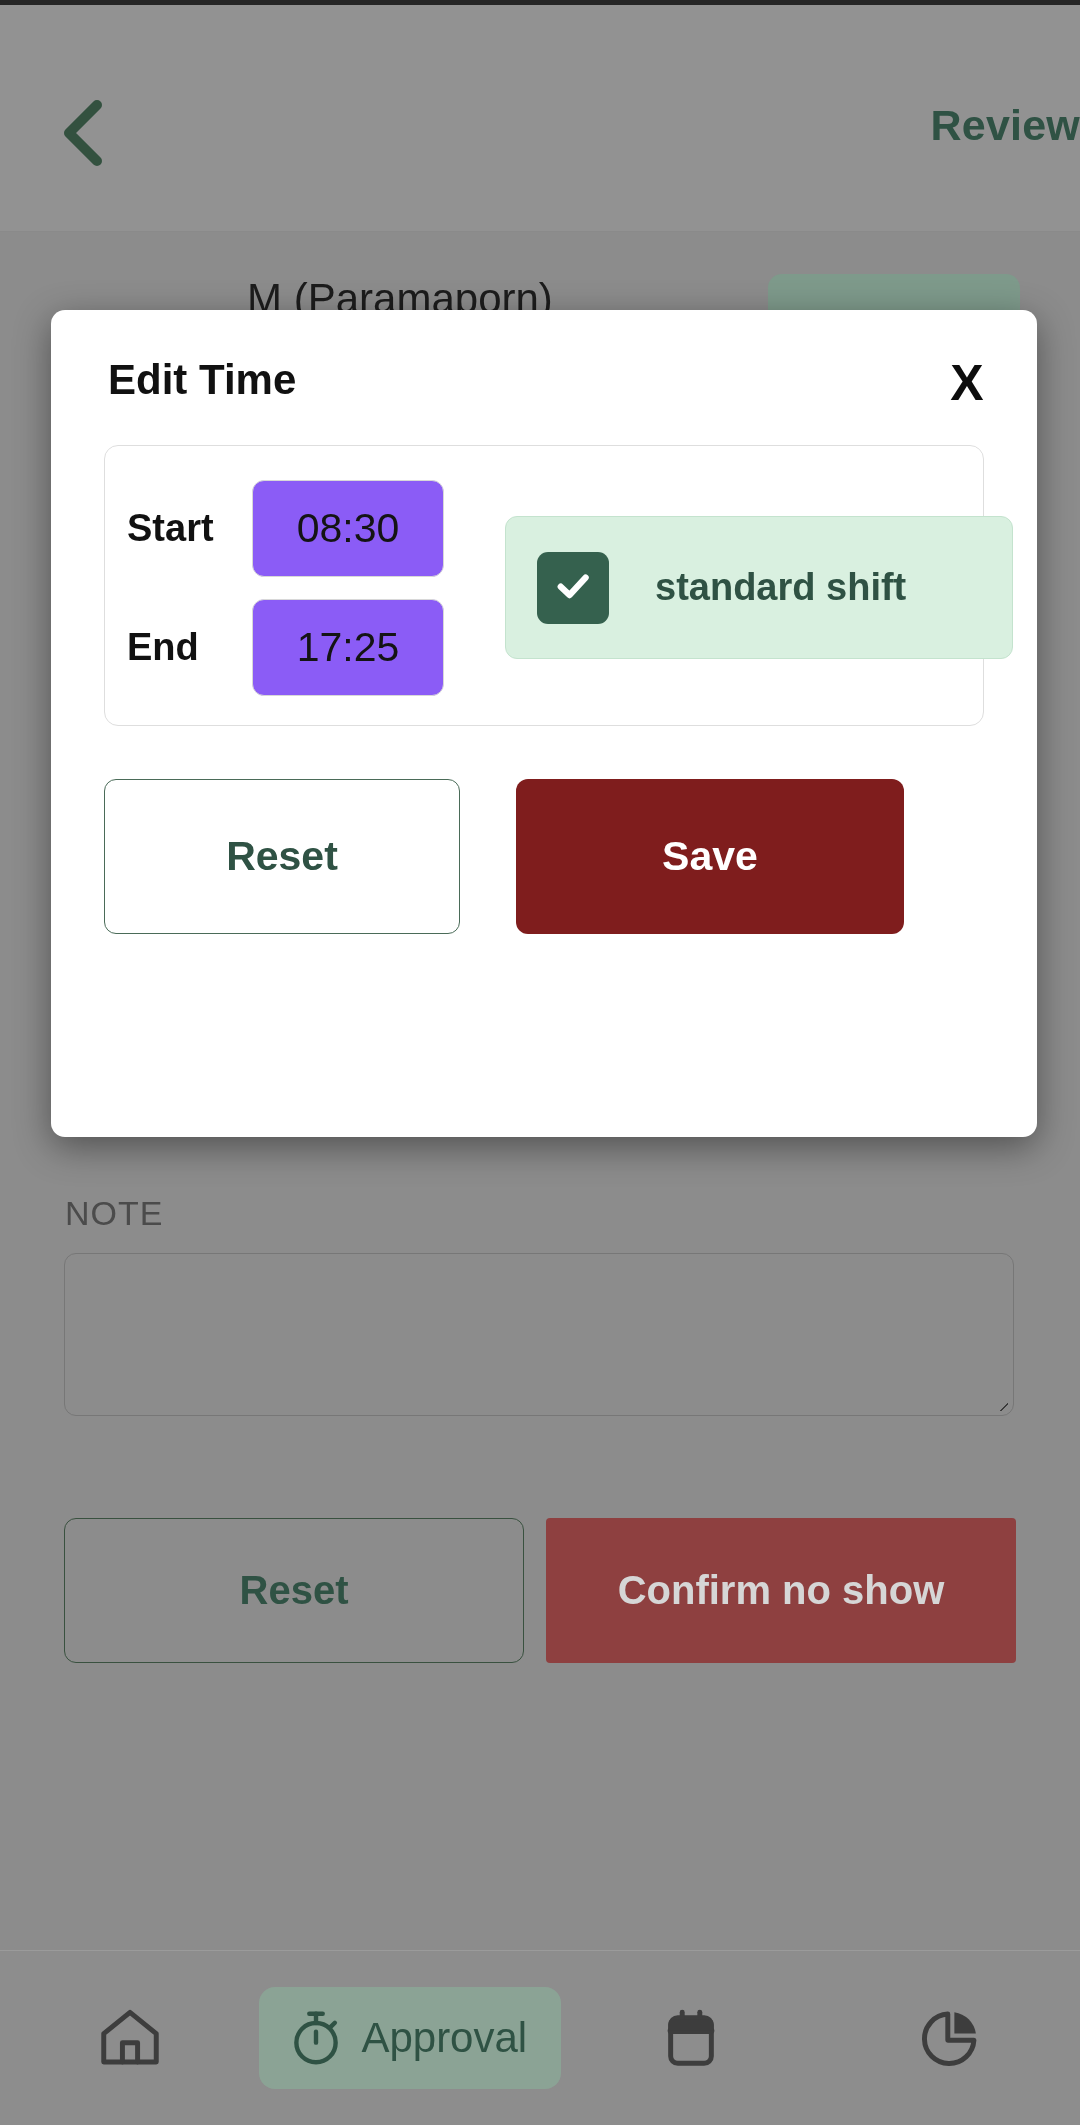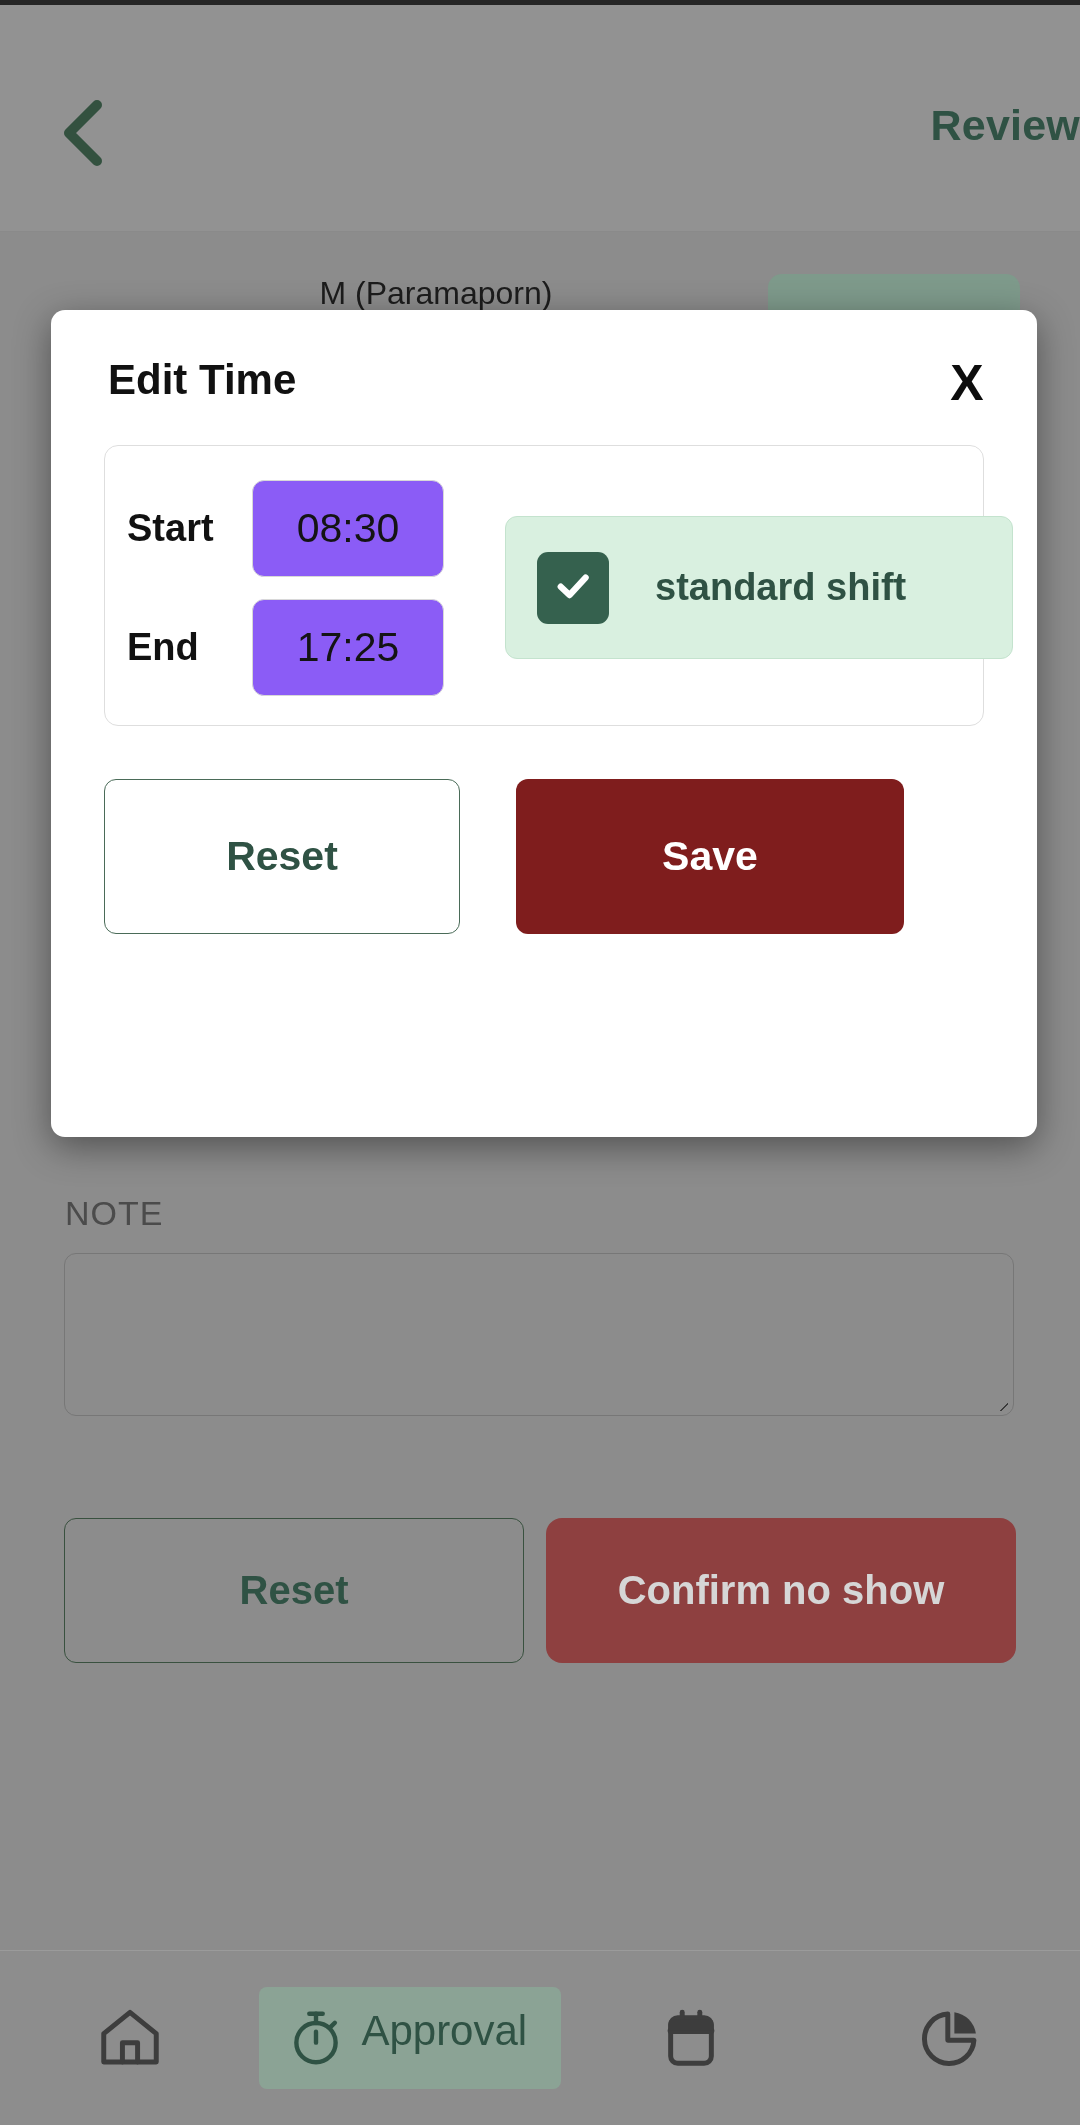--- a/index.html
+++ b/index.html
@@ -71,23 +71,22 @@
     letter-spacing: 0.2px;
   }
 
   
   .person-name {
     position: absolute;
     left: 0;
     top: 270px;
     width: 800px;
     text-align: center;
-    font-size: 32px;
+    font-size: 42px;
     color: #1c1c1c;
-    margin-left: 36px;
   }
 
   .status-pill-bg {
     position: absolute;
     left: 768px;
     top: 269px;
     width: 252px;
     height: 60px;
     border-radius: 14px;
     background: #7e9a8b;
@@ -142,21 +141,21 @@
     font-weight: bold;
     display: flex;
     align-items: center;
     justify-content: center;
     font-family: "Liberation Sans", sans-serif;
   }
   .btn-no-show {
     width: 470px;
     height: 145px;
     border: none;
-    border-radius: 16px;
+    border-radius: 4px;
     background: #8e4040;
     color: #d6d6d6;
     font-size: 40px;
     font-weight: bold;
     display: flex;
     align-items: center;
     justify-content: center;
     font-family: "Liberation Sans", sans-serif;
   }
 
@@ -174,23 +173,24 @@
   }
   .nav-item {
     flex: 1;
     display: flex;
     align-items: center;
     justify-content: center;
     height: 175px;
   }
   .nav-pill {
     display: flex;
+    align-items: center;
     gap: 14px;
     background: #8ba395;
-    border-radius: 8px;
+    border-radius: 16px;
     padding: 20px 34px 20px 26px;
   }
   .nav-pill-label {
     font-size: 42px;
     color: #2f5244;
   }
   .nav-icon svg { display: block; }
 
   
   .modal {

